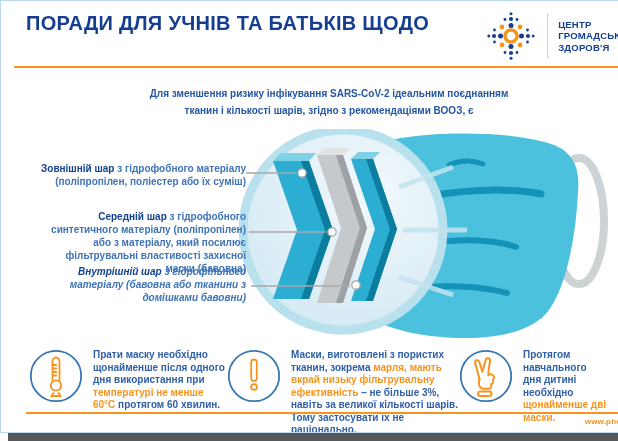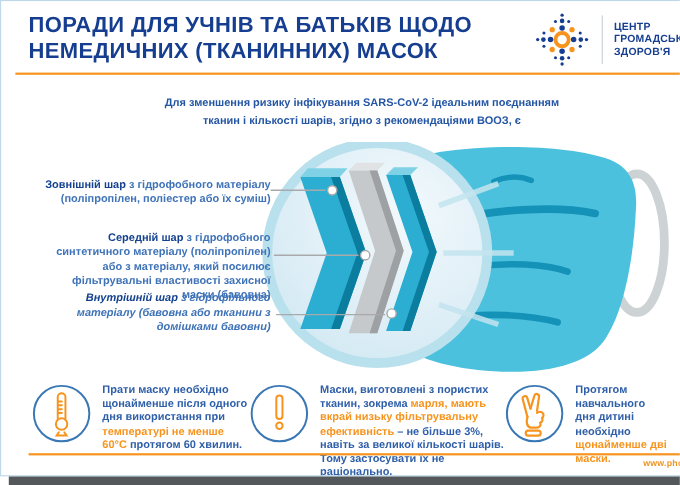--- a/index.html
+++ b/index.html
@@ -65,21 +65,20 @@
     cursor:pointer;
   }
 </style>
 </head>
 <body>
 
 <div class="page">
 
   <div class="title">
     <div>ПОРАДИ ДЛЯ УЧНІВ ТА БАТЬКІВ ЩОДО</div>
-    <div>НЕМЕДИЧНИХ (ТКАНИННИХ) МАСОК</div>
   </div>
 
   <div class="logo">
     <svg width="52" height="52" viewBox="0 0 52 52">
       <circle cx="26" cy="26" r="6" fill="none" stroke="#f7941e" stroke-width="3.5"></circle>
       <g fill="#f7941e">
         <circle cx="17" cy="17" r="2.4"></circle>
           <circle cx="35" cy="17" r="2.4"></circle>
         <circle cx="17" cy="35" r="2.4"></circle>
           <circle cx="35" cy="35" r="2.4"></circle>

